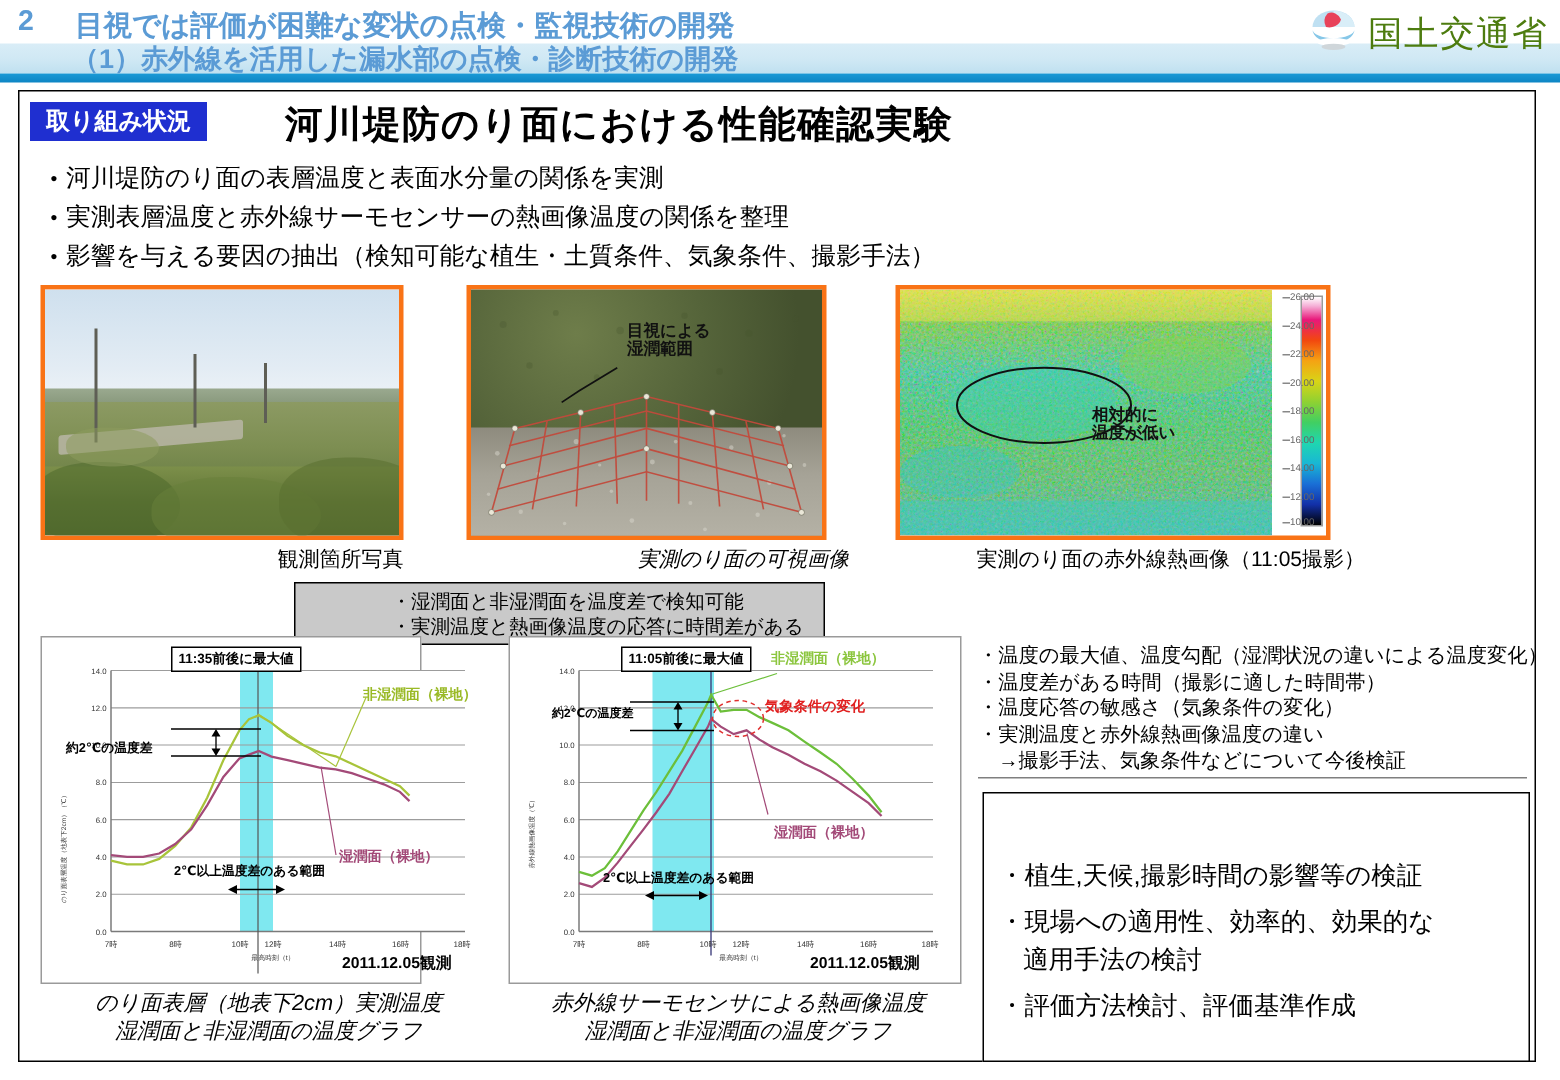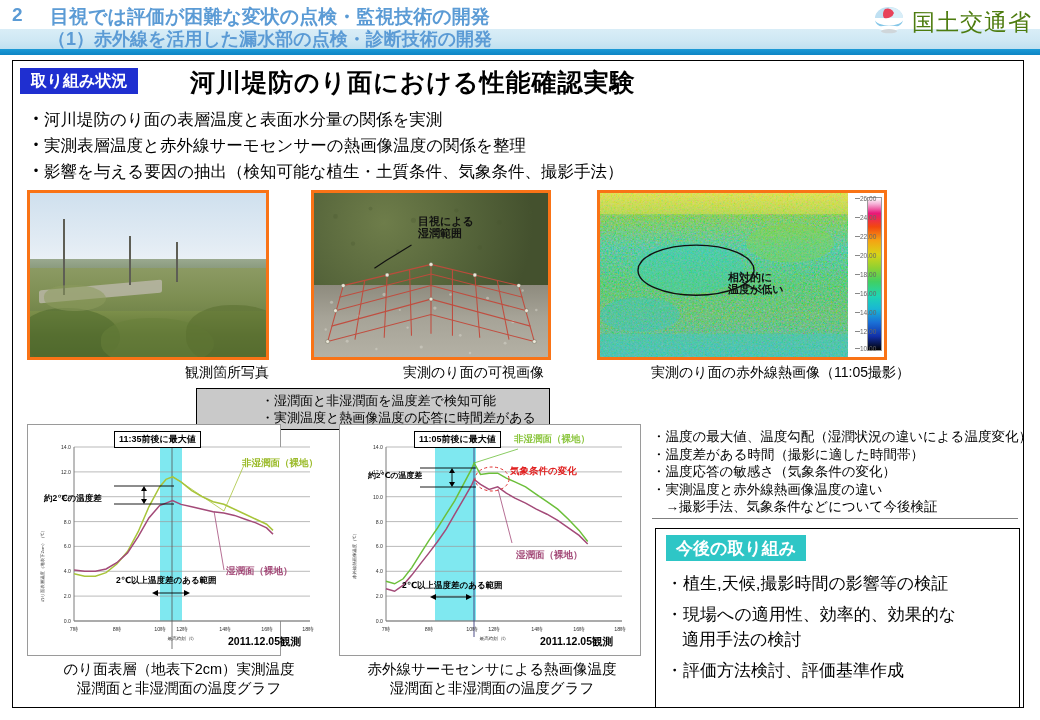--- a/index.html
+++ b/index.html
@@ -40,21 +40,21 @@
   .blt .dot{width:16px;flex:0 0 16px;text-align:center;font-size:13px;line-height:22px;}
   .blt .txt{line-height:22px;}
 
   
   .photo{position:absolute;overflow:hidden;border:3px solid #f97316;box-sizing:border-box;}
   #photo1{left:27px;top:190px;width:242px;height:170px;}
   #photo2{left:311px;top:190px;width:240px;height:170px;}
   #photo3{left:597px;top:190px;width:290px;height:170px;}
   .cap{position:absolute;font-size:14px;color:#000;white-space:nowrap;text-align:right;}
   #cap1{left:27px;top:364px;width:242px;}
-  #cap2{left:304px;top:364px;width:240px;}
+  #cap2{left:326px;top:364px;width:240px;font-style:italic;}
   #cap3{left:580px;top:364px;width:330px;}
 
   
   .p1-sky{position:absolute;left:0;top:0;width:100%;height:46%;
       background:linear-gradient(to bottom,#cfe0ee 0%,#e3ecf4 70%,#eef3f7 100%);}
   .p1-far{position:absolute;left:0;top:40%;width:100%;height:10%;
       background:linear-gradient(to bottom,#9aa98f,#7f9072);}
   .p1-slope{position:absolute;left:0;top:46%;width:100%;height:30%;
       background:linear-gradient(to bottom,#8c9a63 0%,#7d8e52 60%,#6f8248 100%);}
   .p1-fore{position:absolute;left:0;bottom:0;width:100%;height:28%;
@@ -93,21 +93,21 @@
       display:flex;align-items:center;padding:2px 6px;}
   #verif .lbl{font-size:13px;color:#000;white-space:nowrap;margin-right:6px;margin-top:48px;}
   #verif .lines{font-size:13px;color:#000;line-height:17px;white-space:nowrap;}
 
   
   .chart-panel{position:absolute;border:1px solid #9a9a9a;background:#fff;box-sizing:border-box;}
   #chart1{left:27px;top:424px;width:254px;height:232px;}
   #chart2{left:339px;top:424px;width:302px;height:232px;}
   .chart-svg{position:absolute;left:0;top:0;}
   .chart-note{position:absolute;font-size:11px;font-weight:bold;white-space:nowrap;}
-  .ch-cap{position:absolute;font-size:14.5px;color:#000;text-align:center;line-height:19px;white-space:nowrap;}
+  .ch-cap{position:absolute;font-size:14.5px;color:#000;text-align:center;line-height:19px;white-space:nowrap;font-style:italic;}
   #chcap1{left:20px;top:660px;width:318px;}
   #chcap2{left:333px;top:660px;width:318px;}
 
   
   #rightlist{position:absolute;left:652px;top:428px;width:372px;}
   .rl{font-size:13.5px;color:#000;line-height:17.5px;white-space:nowrap;}
   #rl-rule{position:absolute;left:652px;top:518px;width:366px;height:1px;background:#7f7f7f;}
 
   
   #future{position:absolute;left:655px;top:528px;width:365px;height:180px;
@@ -475,20 +475,19 @@
 <div id="rightlist">
   <div class="rl">・温度の最大値、温度勾配（湿潤状況の違いによる温度変化）</div>
   <div class="rl">・温度差がある時間（撮影に適した時間帯）</div>
   <div class="rl">・温度応答の敏感さ（気象条件の変化）</div>
   <div class="rl">・実測温度と赤外線熱画像温度の違い</div>
   <div class="rl">　→撮影手法、気象条件などについて今後検証</div>
 </div>
 <div id="rl-rule"></div>
 
 <div id="future">
-  <div id="future-tag">今後の取り組み</div>
   <div id="future-items">
     <div class="fi">・植生,天候,撮影時間の影響等の検証</div>
     <div class="fi" style="margin-bottom:0">・現場への適用性、効率的、効果的な</div>
     <div class="fi cont">適用手法の検討</div>
     <div class="fi">・評価方法検討、評価基準作成</div>
   </div>
 </div>
 
 </body></html>

